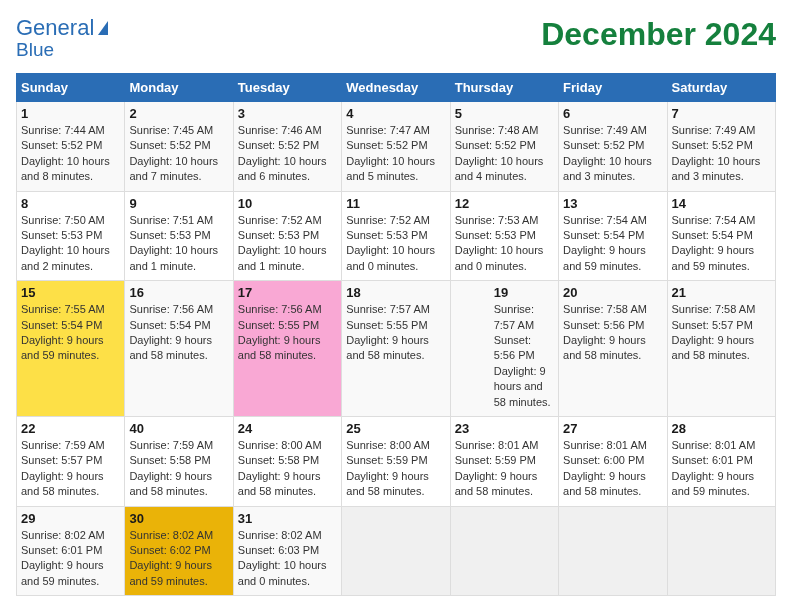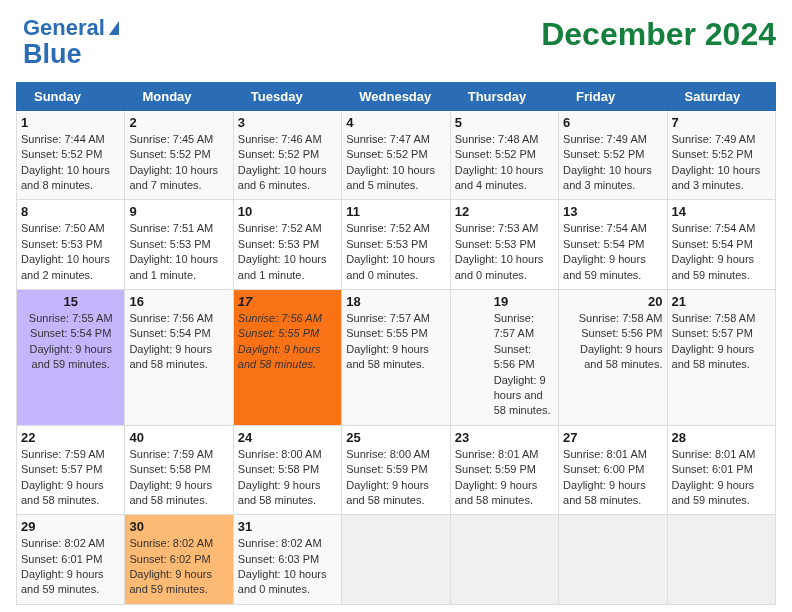--- a/index.html
+++ b/index.html
@@ -16,24 +16,23 @@
       align-items: flex-start;
       margin-bottom: 12px;
     }
     .logo {
       display: flex;
       flex-direction: column;
       align-items: flex-start;
     }
     .logo-text {
       font-size: 22px;
-      font-weight: bold;
+      font-weight: normal;
       color: #1a1a1a;
       line-height: 1.1;
-      margin-left: 7px;
     }
     .logo-text span.blue { color: #2a6db5; }
     .logo-row {
       display: flex;
       align-items: center;
     }
     .title-block {
       text-align: right;
     }
     .month-title {
@@ -48,21 +47,21 @@
     table {
       width: 100%;
       border-collapse: collapse;
       font-size: 11px;
     }
     th {
       background: #2a6db5;
       color: #fff;
       font-size: 13px;
       font-weight: bold;
-      padding: 6px 17px;
+      padding: 6px 4px;
       text-align: left;
       border: 1px solid #2a6db5;
     }
     td {
       vertical-align: top;
       padding: 4px 4px 6px 4px;
       border: 1px solid #ddd;
       width: 14.28%;
       min-height: 80px;
       background: #fff;
@@ -84,21 +83,21 @@
   </style>
 </head>
 <body>
 
 <div class="header">
   <div class="logo">
     <div class="logo-row">
       <span class="logo-text"><span class="blue">General</span></span>
       <span style="display:inline-block;margin-left:4px;width:0;height:0;border-left:10px solid transparent;border-right:0px solid transparent;border-bottom:14px solid #2a6db5;"></span>
     </div>
-    <span class="logo-text" style="color:#2a6db5;font-size:27px;">Blue</span>
+    <span class="logo-text" style="color:#2a6db5;font-size:19px;">Blue</span>
   </div>
   <div class="title-block">
     <div class="month-title">December 2024</div>
   </div>
 </div>
 
 <table>
   <thead>
     <tr>
     <th>Sunday</th>
@@ -165,41 +164,41 @@
         <td>
           <span class="day-num">13</span>
           <div class="day-info">Sunrise: 7:54 AM<br>Sunset: 5:54 PM<br>Daylight: 9 hours and 59 minutes.</div>
         </td>
         <td>
           <span class="day-num">14</span>
           <div class="day-info">Sunrise: 7:54 AM<br>Sunset: 5:54 PM<br>Daylight: 9 hours and 59 minutes.</div>
         </td>
       </tr>
       <tr style="background: rgb(249, 249, 249);">
-        <td style="background: #c4b5fd; text-align: center;">
+        <td style="background: #fde047;">
           <span class="day-num">15</span>
           <div class="day-info">Sunrise: 7:55 AM<br>Sunset: 5:54 PM<br>Daylight: 9 hours and 59 minutes.</div>
         </td>
         <td style="background: rgb(249, 249, 249);">
           <span class="day-num">16</span>
           <div class="day-info">Sunrise: 7:56 AM<br>Sunset: 5:54 PM<br>Daylight: 9 hours and 58 minutes.</div>
         </td>
-        <td style="background: #f97316; font-style: italic;">
+        <td style="background: #f9a8d4;">
           <span class="day-num">17</span>
           <div class="day-info">Sunrise: 7:56 AM<br>Sunset: 5:55 PM<br>Daylight: 9 hours and 58 minutes.</div>
         </td>
         <td style="background: rgb(249, 249, 249);">
           <span class="day-num">18</span>
           <div class="day-info">Sunrise: 7:57 AM<br>Sunset: 5:55 PM<br>Daylight: 9 hours and 58 minutes.</div>
         </td>
         <td style="background: rgb(249, 249, 249); padding-left: 43px;">
           <span class="day-num">19</span>
           <div class="day-info">Sunrise: 7:57 AM<br>Sunset: 5:56 PM<br>Daylight: 9 hours and 58 minutes.</div>
         </td>
-        <td style="background: rgb(249, 249, 249); text-align: right;">
+        <td style="background: rgb(249, 249, 249);">
           <span class="day-num">20</span>
           <div class="day-info">Sunrise: 7:58 AM<br>Sunset: 5:56 PM<br>Daylight: 9 hours and 58 minutes.</div>
         </td>
         <td style="background: rgb(249, 249, 249);">
           <span class="day-num">21</span>
           <div class="day-info">Sunrise: 7:58 AM<br>Sunset: 5:57 PM<br>Daylight: 9 hours and 58 minutes.</div>
         </td>
       </tr>
       <tr>
         <td>
@@ -229,21 +228,21 @@
         <td>
           <span class="day-num">28</span>
           <div class="day-info">Sunrise: 8:01 AM<br>Sunset: 6:01 PM<br>Daylight: 9 hours and 59 minutes.</div>
         </td>
       </tr>
       <tr style="background: rgb(249, 249, 249); padding-left: 48px;">
         <td style="background: rgb(249, 249, 249);">
           <span class="day-num">29</span>
           <div class="day-info">Sunrise: 8:02 AM<br>Sunset: 6:01 PM<br>Daylight: 9 hours and 59 minutes.</div>
         </td>
-        <td style="background: #fdba74;">
+        <td style="background: #eab308;">
           <span class="day-num">30</span>
           <div class="day-info">Sunrise: 8:02 AM<br>Sunset: 6:02 PM<br>Daylight: 9 hours and 59 minutes.</div>
         </td>
         <td style="background: rgb(249, 249, 249);">
           <span class="day-num">31</span>
           <div class="day-info">Sunrise: 8:02 AM<br>Sunset: 6:03 PM<br>Daylight: 10 hours and 0 minutes.</div>
         </td>
         <td style="background: rgb(240, 240, 240);"></td>
         <td style="background: rgb(240, 240, 240);"></td>
         <td style="background: rgb(240, 240, 240);"></td>

